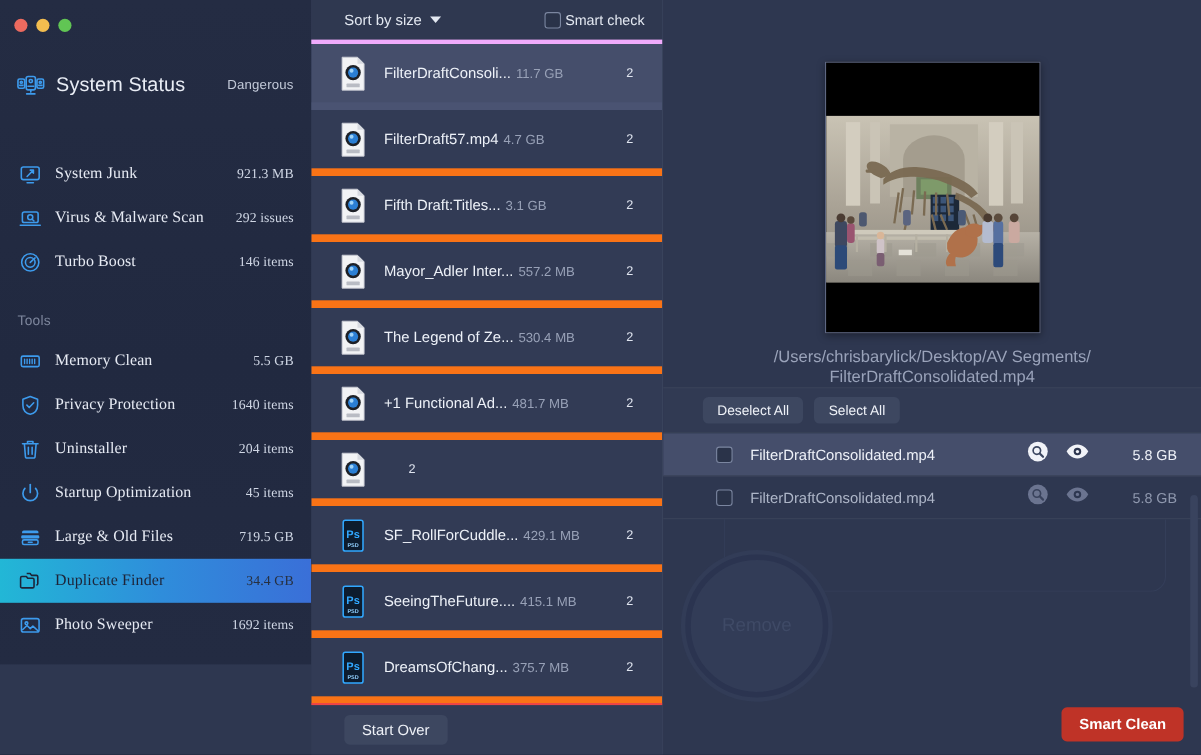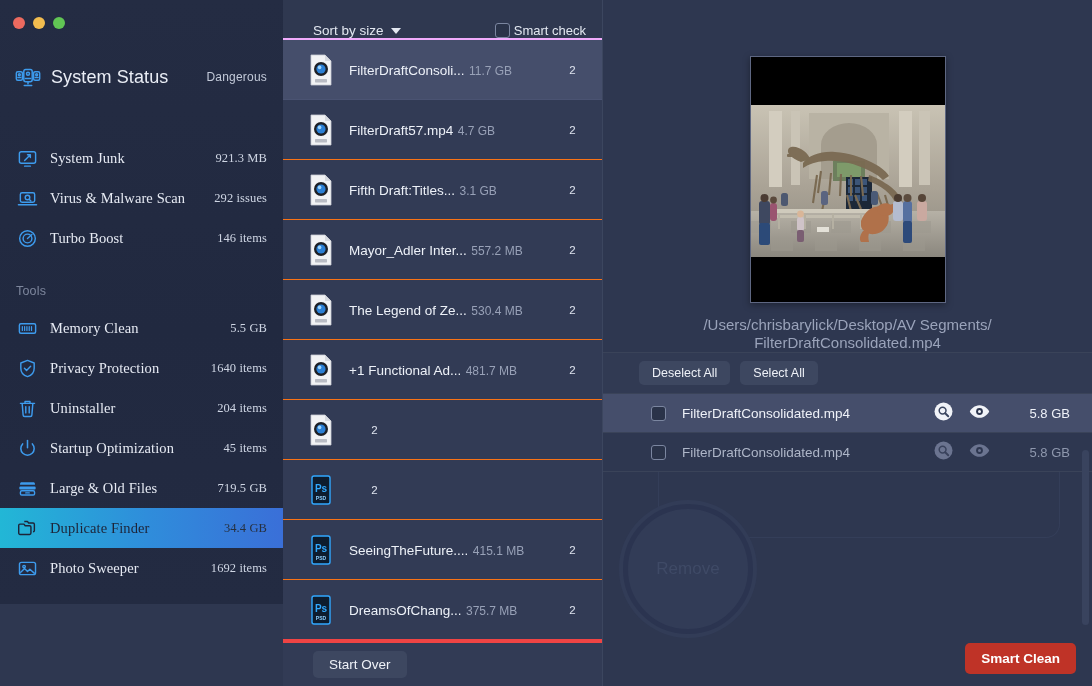--- a/index.html
+++ b/index.html
@@ -79,24 +79,24 @@
   
   .list-panel {
     width: 320px; flex: 0 0 320px; height: 686px;
     background: #323b55;
     display: flex; flex-direction: column;
     border-right: 1px solid #3c465f;
     position: relative;
   }
   .list-toolbar {
     height: 40px; flex: 0 0 40px;
-    display: flex; align-items: flex-end;
+    display: flex; align-items: center;
     padding: 0 16px 0 30px;
     background: #2f3850;
-    border-bottom: 2px solid #f0abfc;
+    border-bottom: 4px solid #f0abfc;
   }
   .sortby {
     font-size: 13.5px; color: #e3e8f1;
     display: flex; align-items: center; gap: 7px;
   }
   .caret {
     width: 0; height: 0;
     border-left: 5px solid transparent;
     border-right: 5px solid transparent;
     border-top: 6px solid #e3e8f1;
@@ -110,21 +110,21 @@
     border: 1px solid #7b86a0; background: #2a3349;
   }
   .smartcheck .lbl { font-size: 13px; color: #e3e8f1; }
 
   .file-scroll {
     flex: 1 1 auto; overflow: hidden; position: relative;
   }
   .file-row {
     height: 60px; display: flex; align-items: center;
     padding: 0 14px 0 24px;
-    border-bottom: 1px solid #f97316;
+    border-bottom: 7px solid #f97316;
   }
   .file-row.sel { background: #454e6b; border-bottom-color: #4a5372; }
   .file-icon { width: 28px; height: 32px; flex: 0 0 28px; margin-right: 14px; }
   .file-text { min-width: 0; flex: 1 1 auto; }
   .file-name {
     font-size: 13.5px; color: #edf1f8; white-space: nowrap;
     overflow: hidden; text-overflow: ellipsis; line-height: 17px;
   }
   .file-size {
     font-size: 12px; color: #98a1b7; line-height: 16px; margin-top: 2px;
@@ -133,21 +133,21 @@
     flex: 0 0 auto; min-width: 31px; height: 19px;
     border: 1px solid #59melt; border-radius: 10px;
     border-color: #5b6480;
     display: flex; align-items: center; justify-content: center;
     font-size: 11.5px; color: #dfe4ef; margin-left: 10px;
   }
   .list-footer {
     height: 47px; flex: 0 0 47px;
     background: #323b55;
     display: flex; align-items: center; padding-left: 30px;
-    border-top: 4px solid #ef4444;
+    border-top: 2px solid #ef4444;
   }
   .btn-startover {
     background: #3d4760; color: #eef1f7;
     font-size: 13.5px; border: none; border-radius: 5px;
     padding: 6px 16px; font-family: inherit; cursor: default;
   }
 
   
   .right {
     flex: 1 1 auto; height: 686px;
@@ -538,20 +538,24 @@
         <span class="badge">2</span>
       </div>
 
       <div class="file-row">
         <span class="file-icon">
           <svg viewBox="0 0 28 32" width="28" height="32">
             <rect x="5" y="2" width="18" height="28" rx="2" fill="#0d1c2e" stroke="#31a8ff" stroke-width="1.4"></rect>
             <text x="14" y="18" font-family="Liberation Sans, sans-serif" font-size="10" font-weight="bold" fill="#31a8ff" text-anchor="middle">Ps</text>
             <text x="14" y="26" font-family="Liberation Sans, sans-serif" font-size="5" font-weight="bold" fill="#8fcdfb" text-anchor="middle">PSD</text>
           </svg>
+        </span>
+        <span class="file-text">
+          <span class="file-name">SF_RollForCuddle...</span>
+          <span class="file-size">429.1 MB</span>
         </span>
         <span class="badge">2</span>
       </div>
 
       <div class="file-row">
         <span class="file-icon">
           <svg viewBox="0 0 28 32" width="28" height="32">
             <rect x="5" y="2" width="18" height="28" rx="2" fill="#0d1c2e" stroke="#31a8ff" stroke-width="1.4"></rect>
             <text x="14" y="18" font-family="Liberation Sans, sans-serif" font-size="10" font-weight="bold" fill="#31a8ff" text-anchor="middle">Ps</text>
             <text x="14" y="26" font-family="Liberation Sans, sans-serif" font-size="5" font-weight="bold" fill="#8fcdfb" text-anchor="middle">PSD</text>

